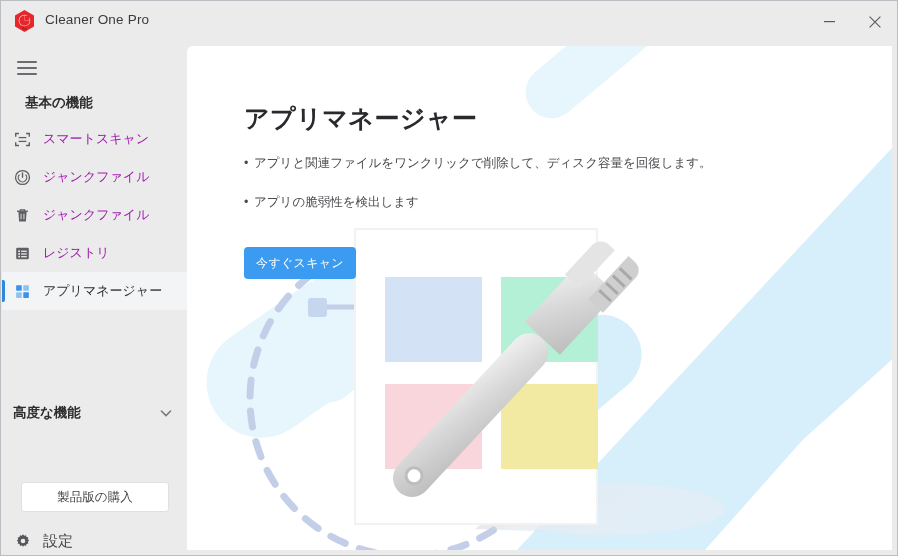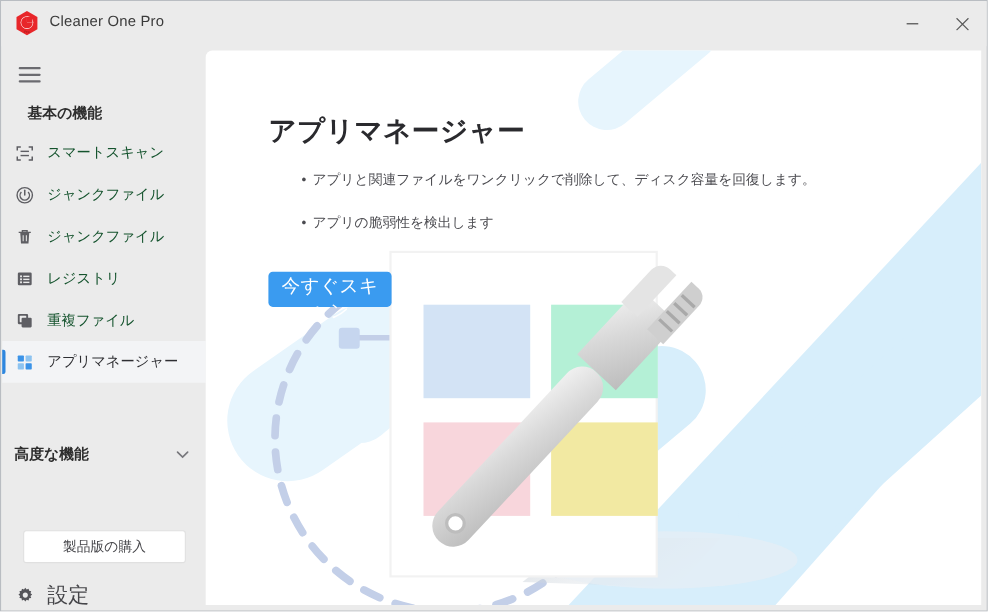--- a/index.html
+++ b/index.html
@@ -126,21 +126,21 @@
     height: 19px;
     margin-right: 11px;
     flex: 0 0 19px;
     display: flex;
     align-items: center;
     justify-content: center;
     color: #5e5e63;
   }
   .nav-item .lbl {
     font-size: 13px;
-    color: #14532d;
+    color: #a21caf;
     white-space: nowrap;
   }
   .nav-item.active {
     background: #f3f4f6;
   }
   .nav-item.active::before {
     content: "";
     position: absolute;
     left: 0; top: 8px;
     width: 3px;
@@ -198,21 +198,21 @@
     align-items: center;
     padding-left: 11px;
     box-sizing: border-box;
     cursor: pointer;
   }
   .settings-row .ico {
     width: 19px; height: 19px; margin-right: 11px;
     display: flex; align-items: center; justify-content: center;
     color: #55555a;
   }
-  .settings-row .lbl { font-size: 19px; color: #46464a; }
+  .settings-row .lbl { font-size: 15px; color: #46464a; }
 
   
   .content {
     position: absolute;
     left: 186px;
     top: 45px;
     right: 5px;
     bottom: 5px;
     background: #ffffff;
     border-radius: 6px 0 0 0;
@@ -242,38 +242,37 @@
     position: absolute;
     left: 57px;
     top: 108px;
   }
   .bullet {
     font-size: 12.5px;
     color: #4b4b50;
     white-space: nowrap;
     margin-bottom: 21px;
     line-height: 18px;
-    margin-left: 30px;
   }
   .bullet .dot {
     display: inline-block;
     width: 10px;
     color: #4b4b50;
   }
   .scan-btn {
     position: absolute;
     left: 57px;
     top: 201px;
     width: 112px;
     height: 32px;
     background: #3a9bf0;
     border: none;
     border-radius: 4px;
     color: #ffffff;
-    font-size: 17px;
+    font-size: 12px;
     font-family: inherit;
     cursor: pointer;
     letter-spacing: .3px;
   }
 </style>
 </head>
 <body>
 
 <div class="window">
 
@@ -355,30 +354,20 @@
             <rect x="8.4" y="6.6" width="6.6" height="1.5" fill="#ebebeb"></rect>
             <rect x="5" y="9.5" width="2" height="2" fill="#ebebeb"></rect>
             <rect x="8.4" y="9.8" width="6.6" height="1.5" fill="#ebebeb"></rect>
             <rect x="5" y="12.7" width="2" height="2" fill="#ebebeb"></rect>
             <rect x="8.4" y="13" width="6.6" height="1.5" fill="#ebebeb"></rect>
           </svg>
         </span>
         <span class="lbl">レジストリ</span>
       </div>
 
-      <div class="nav-item">
-        <span class="ico">
-          <svg width="17" height="17" viewBox="0 0 20 20">
-            <rect x="2.6" y="2.8" width="11" height="11" rx="1.2" fill="currentColor"></rect>
-            <rect x="4.6" y="4.8" width="7" height="7" rx="0.8" fill="#ebebeb"></rect>
-            <rect x="6.6" y="6.8" width="10.8" height="10.4" rx="1.2" fill="currentColor"></rect>
-          </svg>
-        </span>
-        <span class="lbl">重複ファイル</span>
-      </div>
 
       <div class="nav-item active">
         <span class="ico">
           <svg width="17" height="17" viewBox="0 0 20 20">
             <rect x="2.5" y="2.5" width="6.6" height="6.6" rx="0.8" fill="#3b93e8"></rect>
             <rect x="10.9" y="2.5" width="6.6" height="6.6" rx="0.8" fill="#8dc3f0"></rect>
             <rect x="2.5" y="10.9" width="6.6" height="6.6" rx="0.8" fill="#8dc3f0"></rect>
             <rect x="10.9" y="10.9" width="6.6" height="6.6" rx="0.8" fill="#3b93e8"></rect>
           </svg>
         </span>

